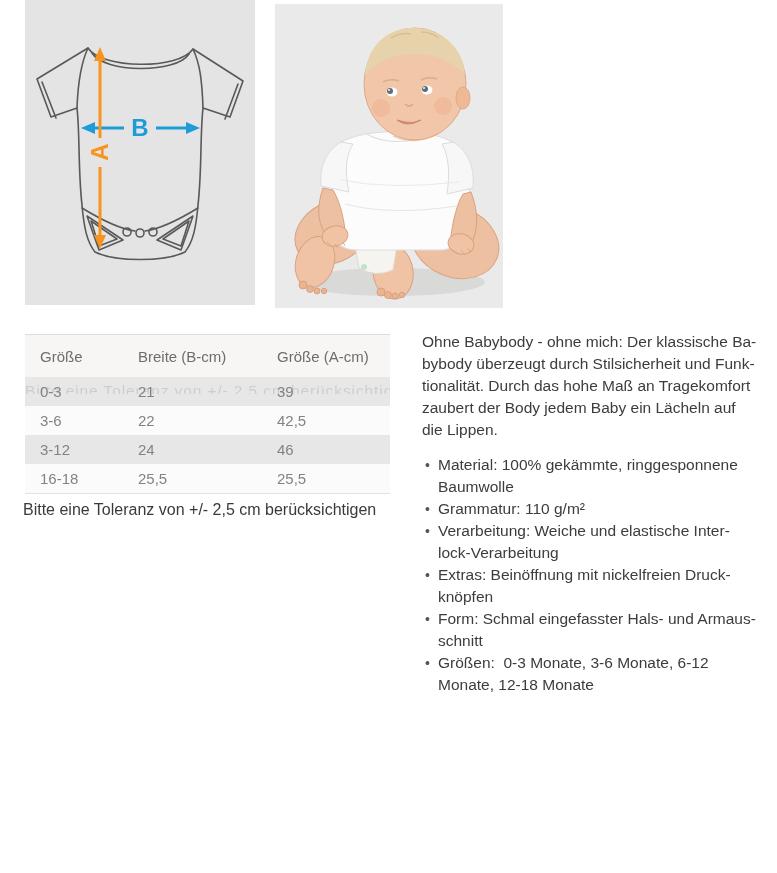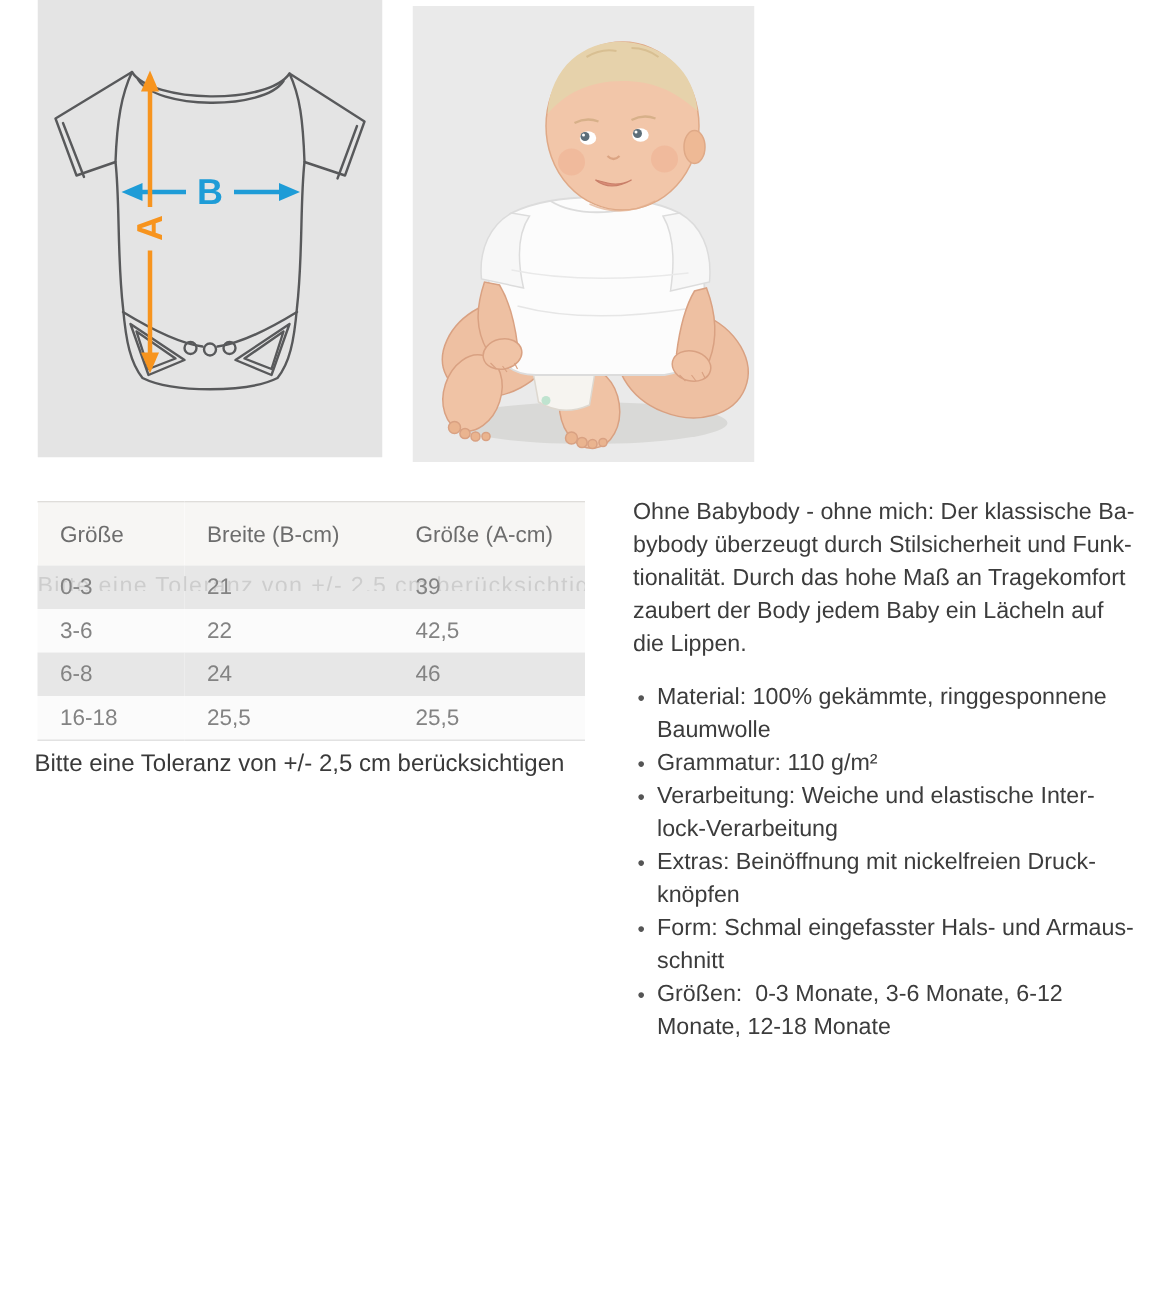--- a/index.html
+++ b/index.html
@@ -230,21 +230,21 @@
         <td>0-3</td>
         <td>21</td>
         <td>39</td>
       </tr>
       <tr>
         <td>3-6</td>
         <td>22</td>
         <td>42,5</td>
       </tr>
       <tr>
-        <td>6-8</td>
+        <td>3-12</td>
         <td>24</td>
         <td>46</td>
       </tr>
       <tr>
         <td>16-18</td>
         <td>25,5</td>
         <td>25,5</td>
       </tr>
     </tbody>
   </table>

